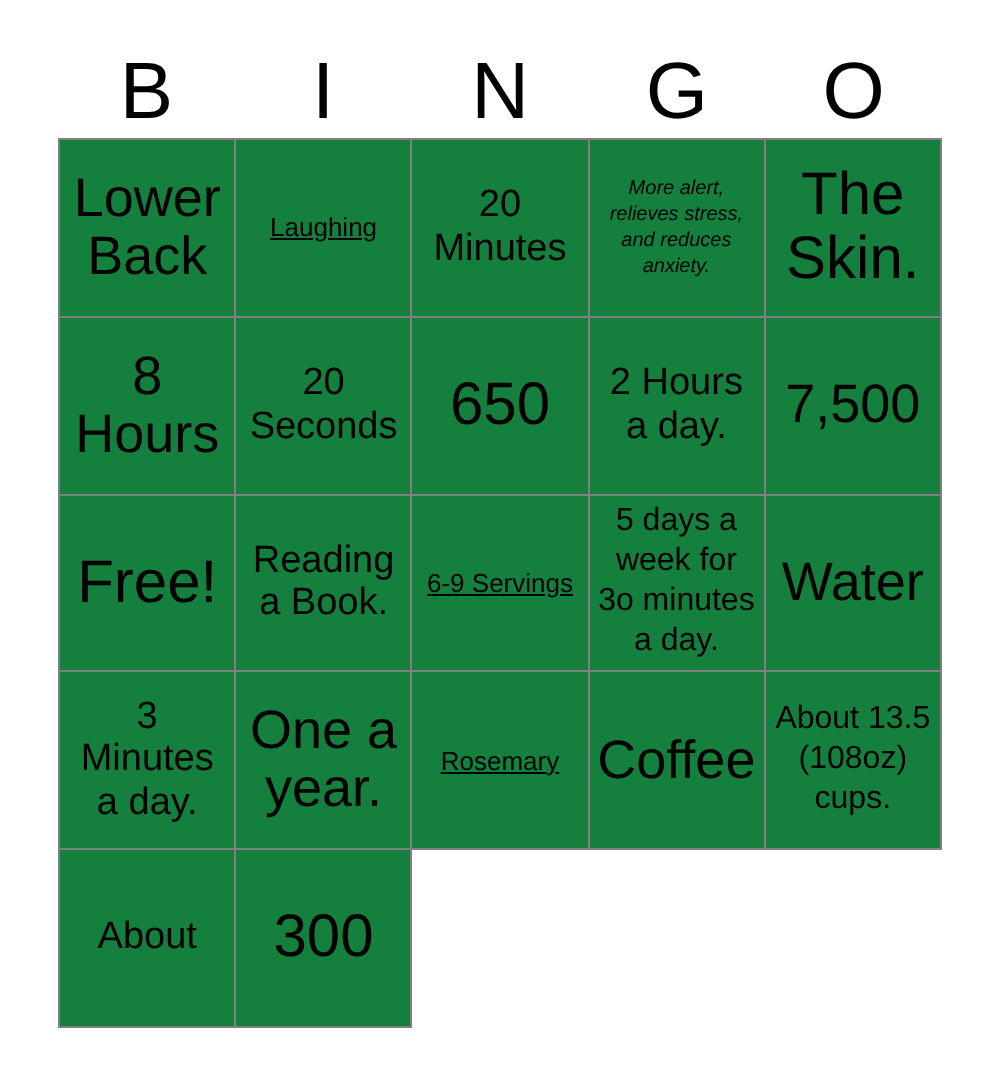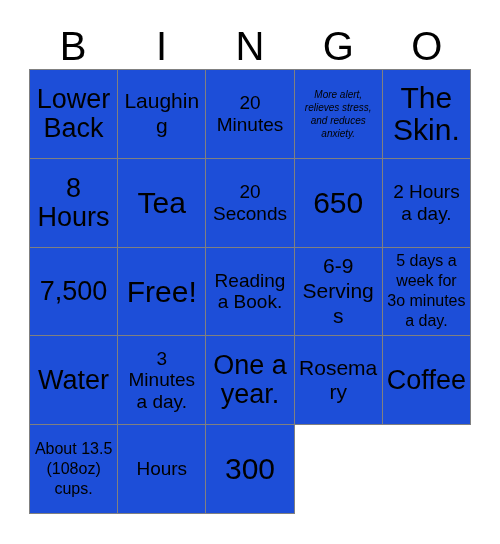--- a/index.html
+++ b/index.html
@@ -58,41 +58,41 @@
     grid-template-rows: repeat(5, 1fr);
     border-top: 1px solid #808080;
     border-left: 1px solid #808080;
     box-sizing: border-box;
     background: #ffffff;
   }
   .bingo-cell {
     border-right: 1px solid #808080;
     border-bottom: 1px solid #808080;
     box-sizing: border-box;
-    background: #1d4ed8;
+    background: #15803d;
     display: flex;
     align-items: center;
     justify-content: center;
     text-align: center;
     padding: 2px 3px;
     overflow: hidden;
   }
   .cell-text {
     display: block;
     width: 100%;
     line-height: 1.12;
     word-wrap: break-word;
     hyphens: none;
   }
 
   
   .fs-xxl .cell-text { font-size: 30px; line-height: 1.05; }
   .fs-xl  .cell-text { font-size: 27px; line-height: 1.08; }
   .fs-md  .cell-text { font-size: 19px; line-height: 1.14; }
-  .fs-sm  .cell-text { font-size: 21px; line-height: 1.18; }
+  .fs-sm  .cell-text { font-size: 13px; line-height: 1.18; text-decoration: underline; }
   .fs-xs  .cell-text { font-size: 16px; line-height: 1.25; }
   .fs-xxs .cell-text { font-size: 10px; line-height: 1.30; font-style: italic; }
 </style>
 </head>
 <body>
 
 <div id="bingo-card">
 
   <div id="bingo-header">
     <div class="header-letter">B</div>
@@ -115,23 +115,20 @@
       </div>
     <div class="bingo-cell fs-xxs">
         <span class="cell-text">More alert, relieves stress, and reduces anxiety.</span>
       </div>
 
     <div class="bingo-cell fs-xxl">
         <span class="cell-text">The Skin.</span>
       </div>
     <div class="bingo-cell fs-xl">
         <span class="cell-text">8 Hours</span>
-      </div>
-    <div class="bingo-cell fs-xxl">
-        <span class="cell-text">Tea</span>
       </div>
     <div class="bingo-cell fs-md">
         <span class="cell-text">20 Seconds</span>
       </div>
     <div class="bingo-cell fs-xxl">
         <span class="cell-text">650</span>
       </div>
 
     <div class="bingo-cell fs-md">
         <span class="cell-text">2 Hours a day.</span>
@@ -165,20 +162,20 @@
     <div class="bingo-cell fs-sm">
         <span class="cell-text">Rosemary</span>
       </div>
     <div class="bingo-cell fs-xl">
         <span class="cell-text">Coffee</span>
       </div>
     <div class="bingo-cell fs-xs">
         <span class="cell-text">About 13.5 (108oz) cups.</span>
       </div>
     <div class="bingo-cell fs-md">
-        <span class="cell-text">Hours</span>
+        <span class="cell-text">About</span>
       </div>
     <div class="bingo-cell fs-xxl">
         <span class="cell-text">300</span>
       </div>
 
   </div>
 </div>
 
 </body></html>

